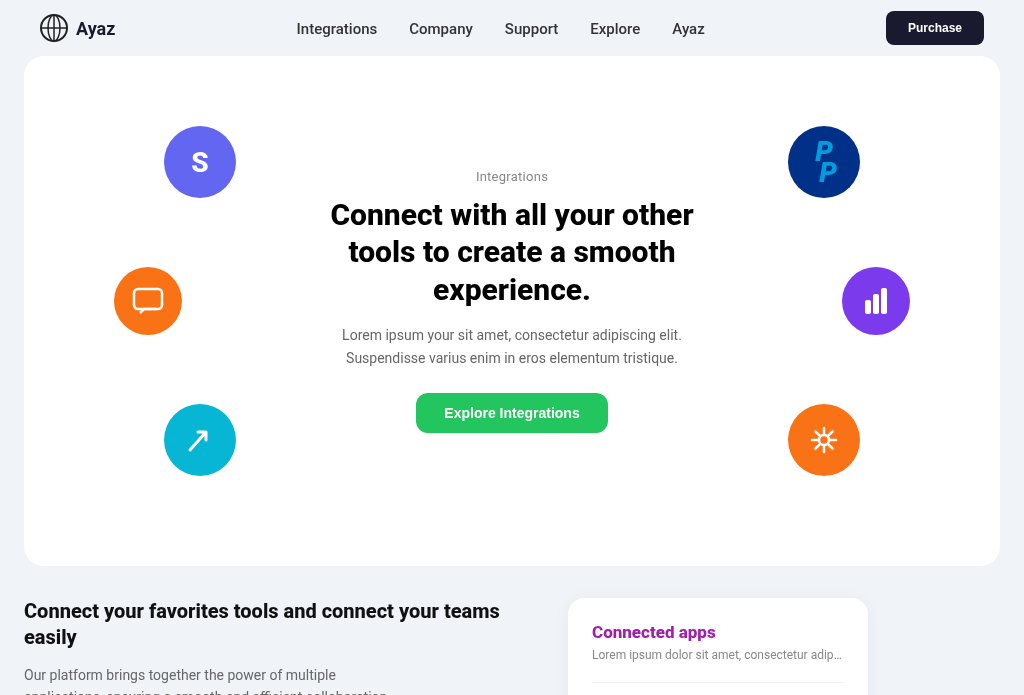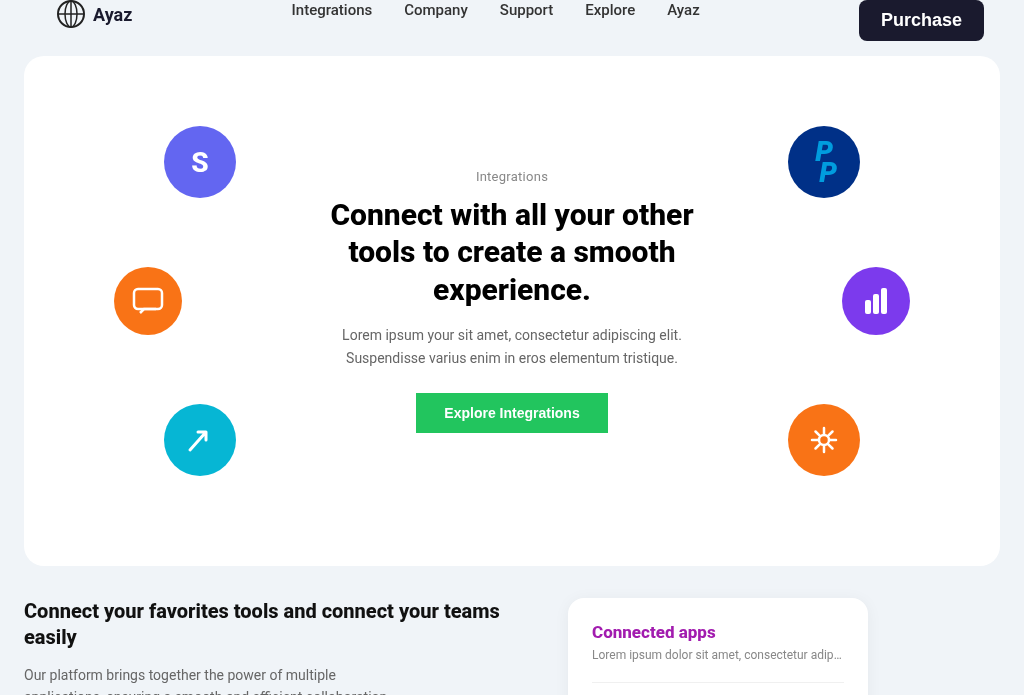--- a/index.html
+++ b/index.html
@@ -6,28 +6,27 @@
     body {
       font-family: -apple-system, BlinkMacSystemFont, 'Segoe UI', Roboto, sans-serif;
       background: #f0f4f8;
       min-height: 695px;
       overflow: hidden;
     }
 
     
     .navbar {
       display: flex;
-      align-items: flex-start;
+      align-items: center;
       justify-content: space-between;
       padding: 0 40px;
       height: 56px;
       background: #f0f4f8;
       position: relative;
       z-index: 10;
-      margin-left: 17px;
     }
     .nav-logo {
       display: flex;
       align-items: center;
       gap: 8px;
       font-size: 18px;
       font-weight: 700;
       color: #1a1a2e;
     }
     .nav-logo-icon {
@@ -45,21 +44,21 @@
       color: #333;
       font-size: 15px;
       font-weight: 500;
     }
     .nav-purchase {
       background: #1a1a2e;
       color: #fff;
       border: none;
       border-radius: 8px;
       padding: 10px 22px;
-      font-size: 18px;
+      font-size: 12px;
       font-weight: 600;
       cursor: pointer;
     }
 
     
     .main-wrapper {
       display: flex;
       flex-direction: column;
       background: #f0f4f8;
     }
@@ -109,21 +108,21 @@
     .integrations-desc {
       font-size: 14px;
       color: #666;
       line-height: 1.6;
       margin-bottom: 24px;
     }
     .explore-btn {
       background: #22c55e;
       color: #fff;
       border: none;
-      border-radius: 0;
+      border-radius: 12px;
       padding: 12px 28px;
       font-size: 14px;
       font-weight: 600;
       cursor: pointer;
     }
 
     
     .int-icon {
       position: absolute;
       border-radius: 50%;

